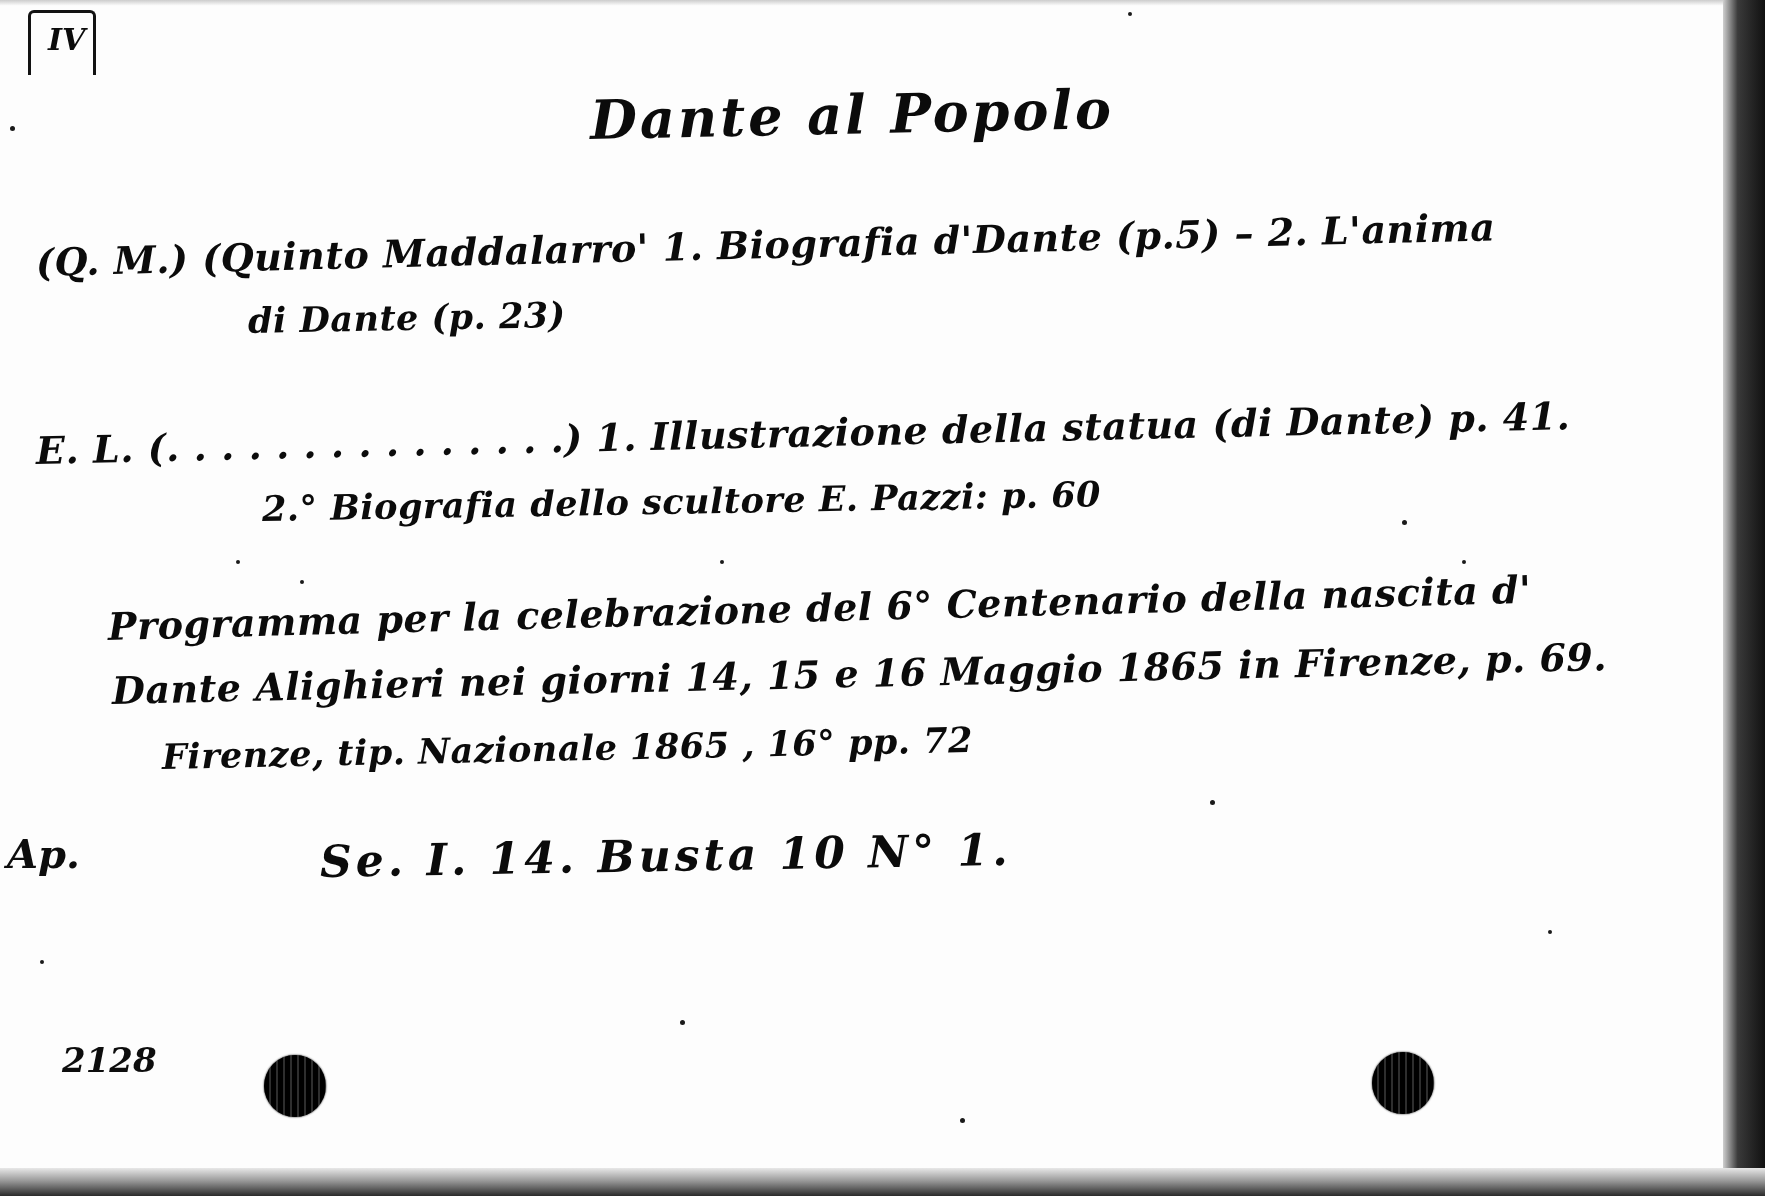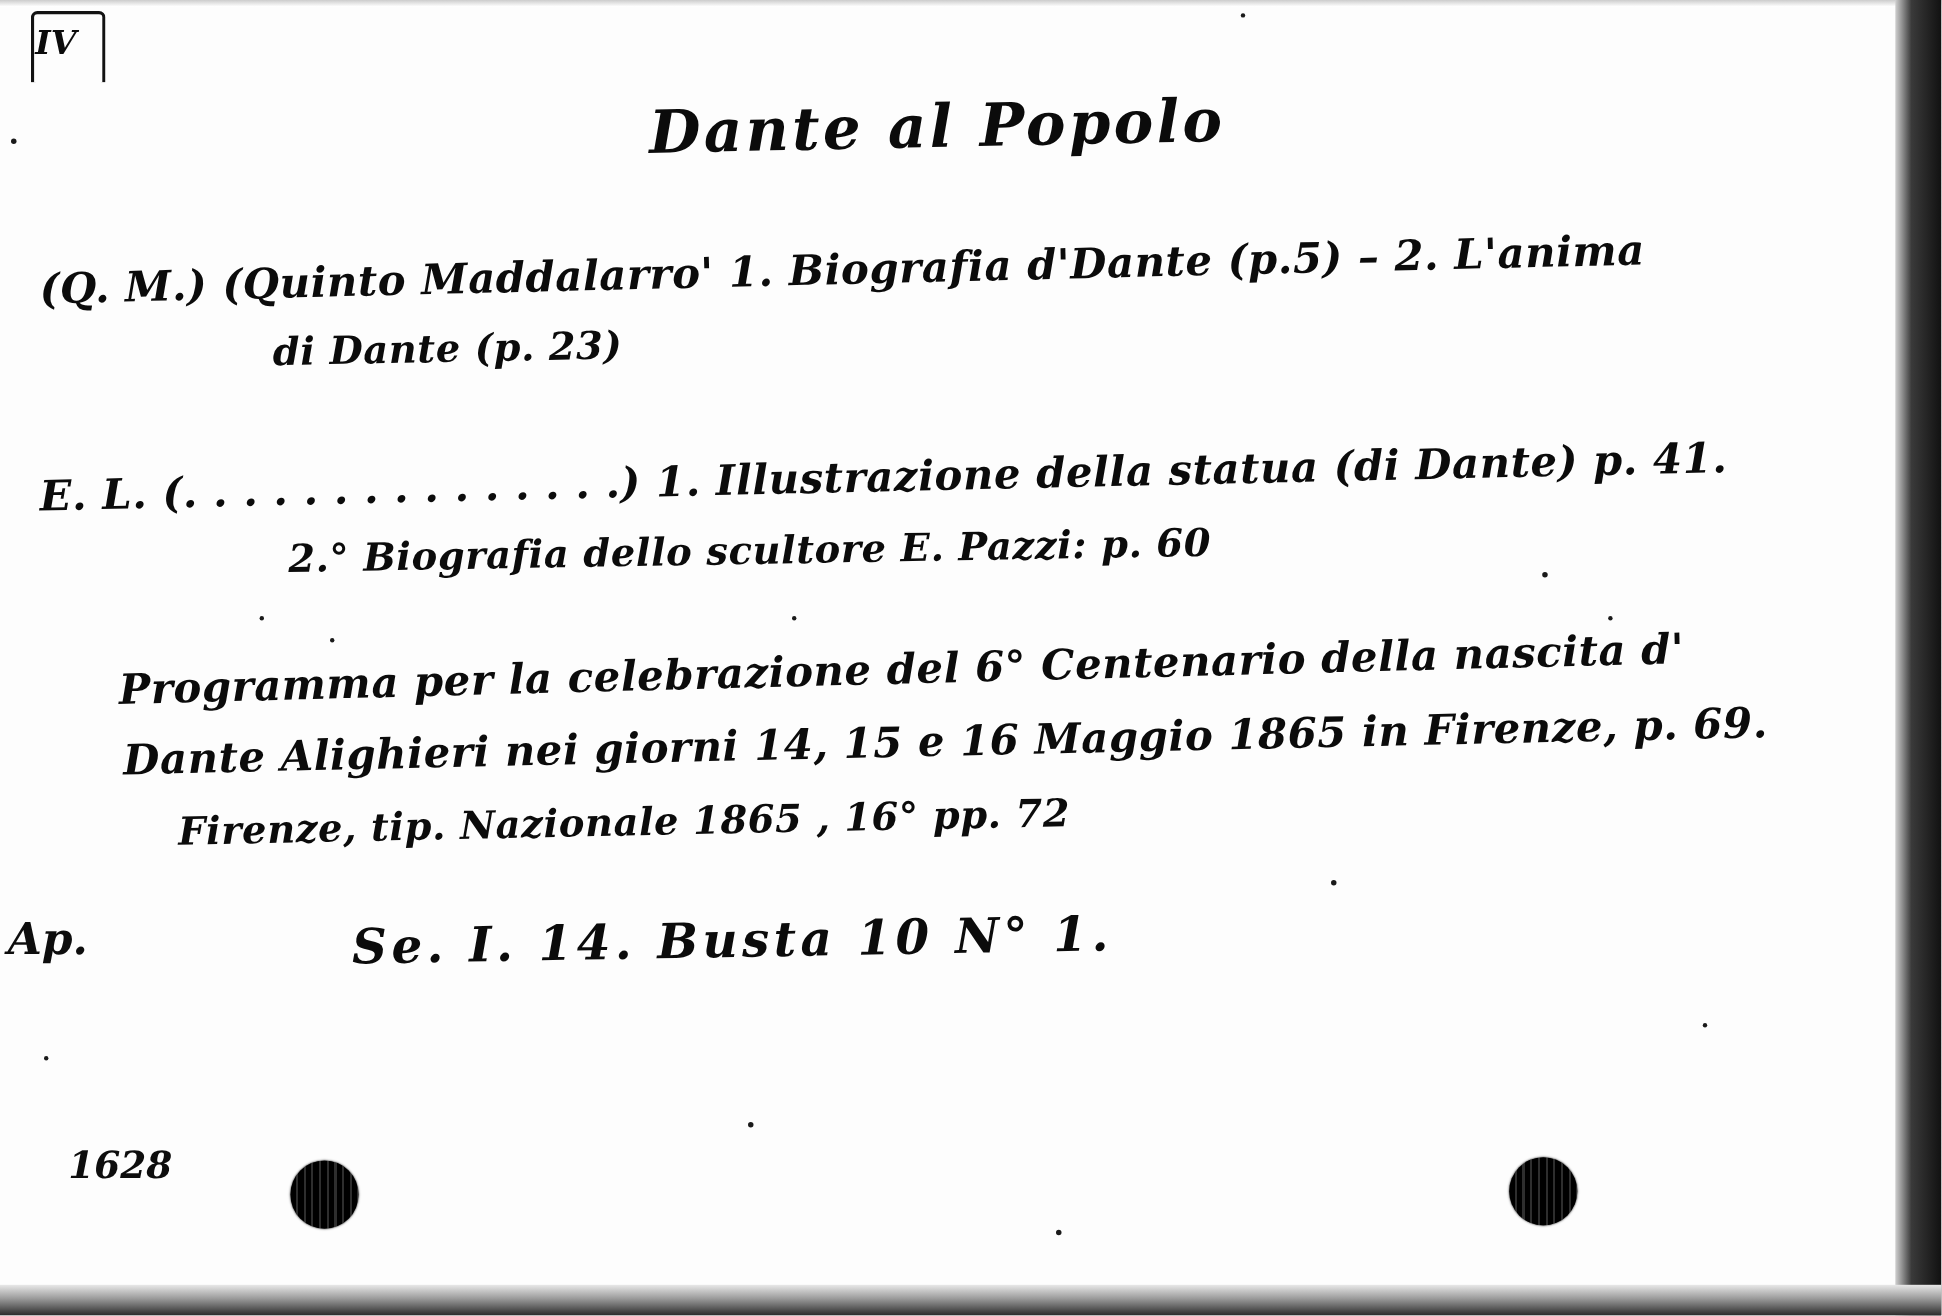--- a/index.html
+++ b/index.html
@@ -83,21 +83,21 @@
     top: 10px;
     width: 62px;
     height: 62px;
     border-left: 3px solid #121212;
     border-right: 3px solid #121212;
     border-top: 3px solid #121212;
     border-radius: 6px 6px 0 0;
   }
   .folio-label {
     position: absolute;
-    left: 32px;
+    left: 48px;
     top: 22px;
     font-size: 30px;
     font-style: italic;
     font-weight: 700;
     color: #0b0b0b;
     font-family: "DejaVu Serif", serif;
   }
 
   
   .hole {
@@ -156,21 +156,21 @@
   <div class="hand line-md" style="left:262px; top:488px; transform: rotate(-1.0deg);">2.° Biografia dello scultore E. Pazzi: p. 60</div>
 
   <div class="hand line-lg" style="left:108px; top:604px; transform: rotate(-1.5deg);">Programma per la celebrazione del 6° Centenario della nascita d'</div>
   <div class="hand line-lg" style="left:112px; top:668px; transform: rotate(-1.3deg);">Dante Alighieri nei giorni 14, 15 e 16 Maggio 1865 in Firenze, p. 69.</div>
   <div class="hand line-md" style="left:162px; top:736px; transform: rotate(-1.2deg);">Firenze, tip. Nazionale 1865 , 16° pp. 72</div>
 
   <div class="ap-mark">Ap.</div>
 
   <div class="hand" style="left:320px; top:836px; font-size:44px; letter-spacing:4px; transform: rotate(-1.0deg);">Se. I.  14.  Busta 10   N° 1.</div>
 
-  <div class="stamp-num">1628</div>
+  <div class="stamp-num">2128</div>
 
   <div class="hole h1"></div>
   <div class="hole h2"></div>
 
   <div class="speck" style="left:10px; top:126px; width:5px; height:5px;"></div>
   <div class="speck" style="left:1128px; top:12px; width:4px; height:4px;"></div>
   <div class="speck" style="left:1402px; top:520px; width:5px; height:5px;"></div>
   <div class="speck" style="left:720px; top:560px; width:4px; height:4px;"></div>
   <div class="speck" style="left:300px; top:580px; width:4px; height:4px;"></div>
   <div class="speck" style="left:1210px; top:800px; width:5px; height:5px;"></div>

